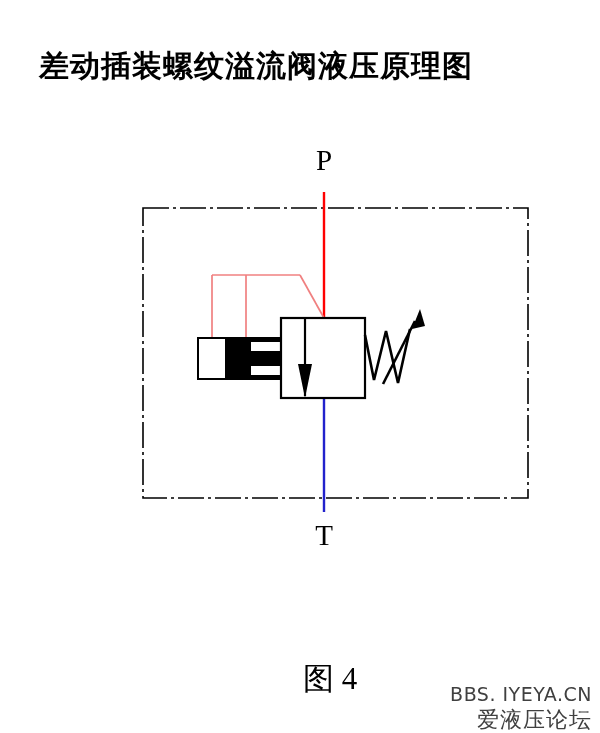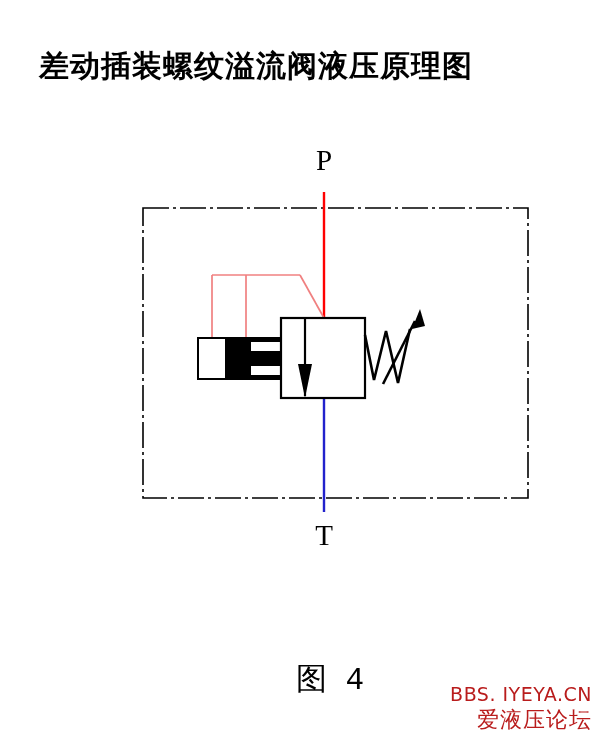--- a/index.html
+++ b/index.html
@@ -51,30 +51,30 @@
     left: 294px;
     top: 521px;
     width: 60px;
   }
   .figure-caption {
     position: absolute;
     left: 230px;
     top: 658px;
     width: 200px;
     text-align: center;
-    font-family: Liberation Mono, monospace;
+    font-family: Liberation Serif, serif;
     font-size: 31px;
     color: #000000;
     white-space: nowrap;
   }
   .watermark {
     position: absolute;
     right: 8px;
     text-align: right;
-    color: #b91c1c;
+    color: #404040;
     white-space: nowrap;
     font-family: "DejaVu Sans", "Liberation Sans", sans-serif;
   }
   #watermark-url {
     top: 683px;
     font-size: 19px;
     letter-spacing: 0.5px;
   }
   #watermark-name {
     top: 705px;

